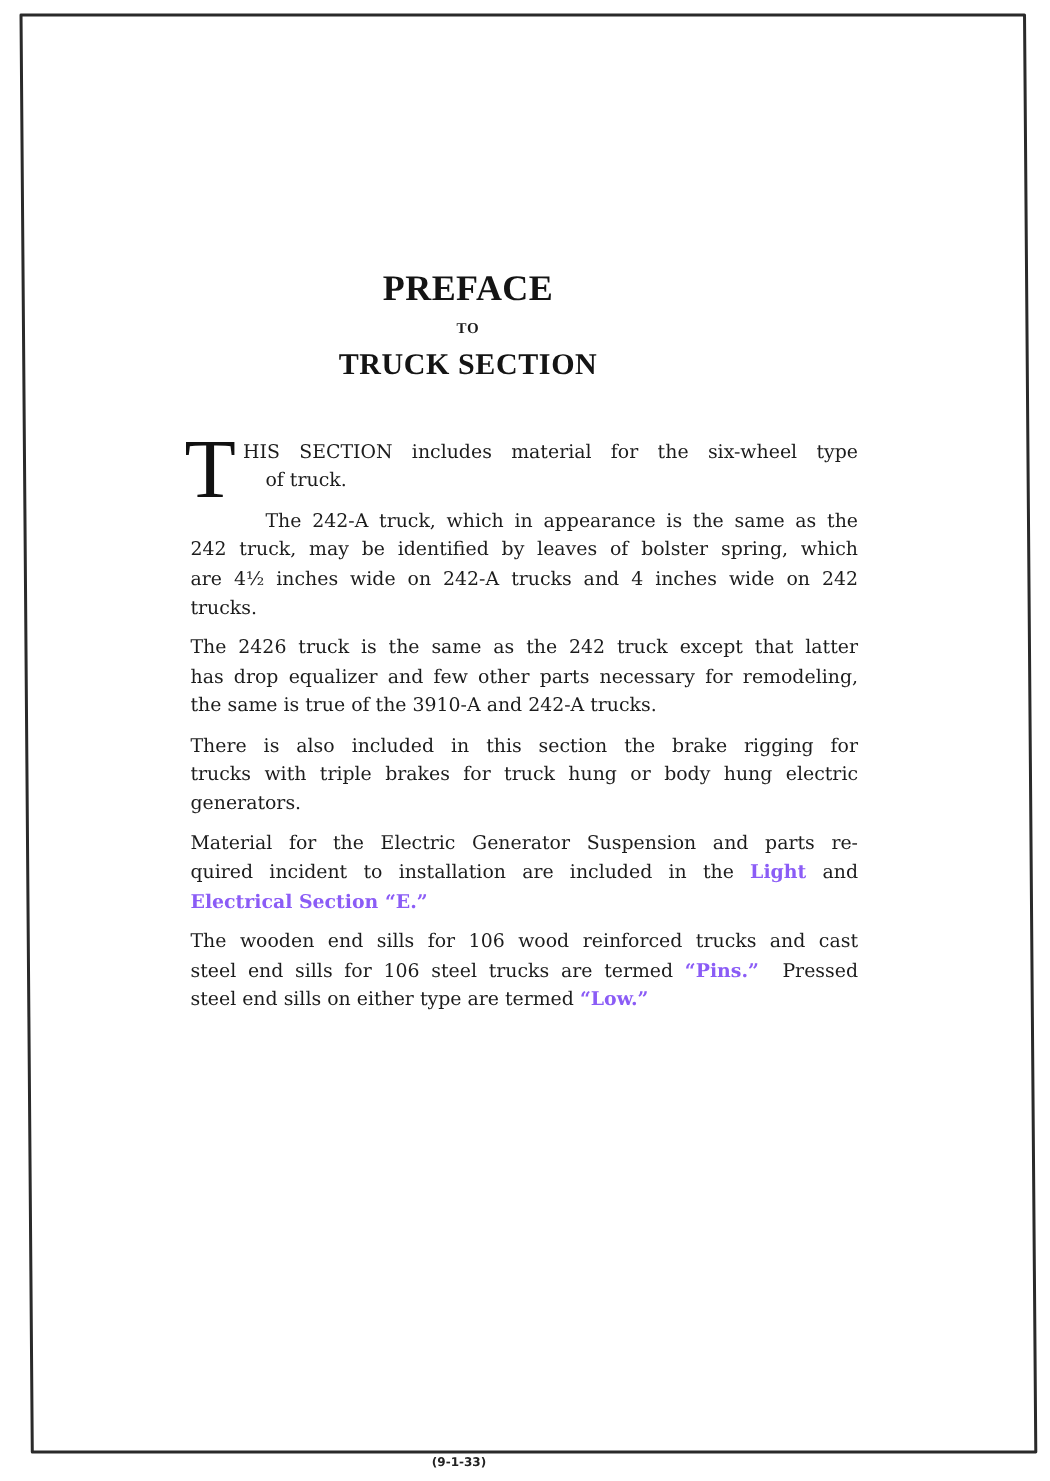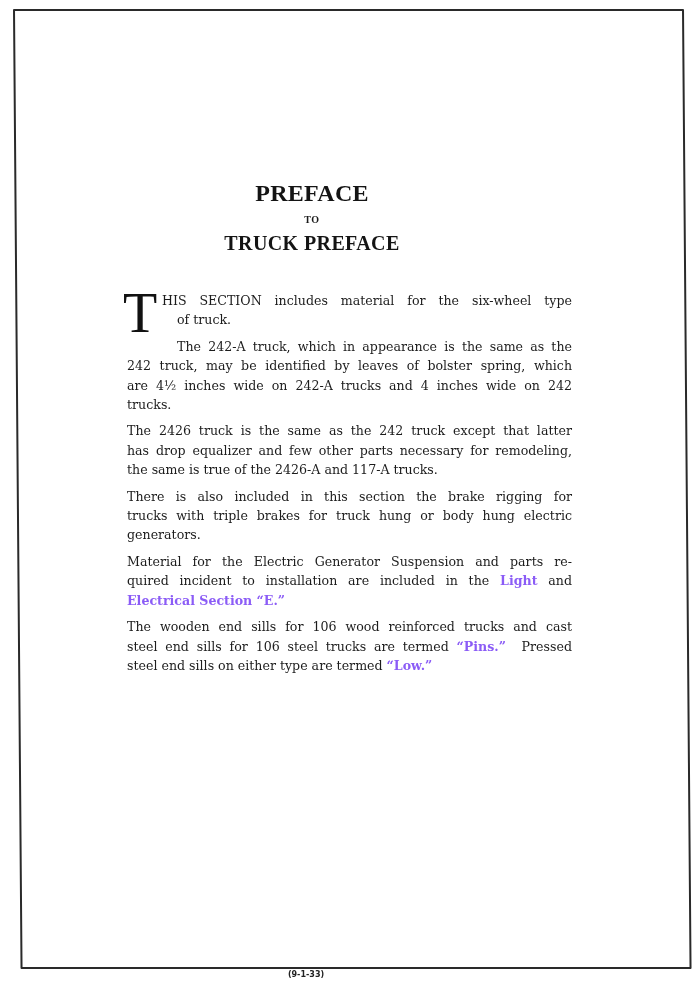--- a/index.html
+++ b/index.html
@@ -48,41 +48,41 @@
     font-family: "DejaVu Sans", sans-serif; font-weight: bold; font-size: 8px; color: #222;
   }
 </style>
 </head>
 <body>
 
 <div class="page-border"></div>
 
 <div class="title-block title-main">PREFACE</div>
 <div class="title-block title-to">TO</div>
-<div class="title-block title-sub">TRUCK PREFACE</div>
+<div class="title-block title-sub">TRUCK SECTION</div>
 
 <div class="body-text" style="top: 291px;">
 
   <p class="first-para">
     <span class="dropcap">T</span>
     <span class="line">HIS SECTION includes material for the six-wheel type</span>
     <span class="line last second">of truck.</span>
   </p>
 
   <p>
     <span class="line indent">The 242-A truck, which in appearance is the same as the</span>
     <span class="line">242 truck, may be identified by leaves of bolster spring, which</span>
     <span class="line">are 4½ inches wide on 242-A trucks and 4 inches wide on 242</span>
     <span class="line last">trucks.</span>
   </p>
 
   <p>
     <span class="line">The 2426 truck is the same as the 242 truck except that latter</span>
     <span class="line">has drop equalizer and few other parts necessary for remodeling,</span>
-    <span class="line last">the same is true of the 2426-A and 117-A trucks.</span>
+    <span class="line last">the same is true of the 3910-A and 242-A trucks.</span>
   </p>
 
   <p>
     <span class="line">There is also included in this section the brake rigging for</span>
     <span class="line">trucks with triple brakes for truck hung or body hung electric</span>
     <span class="line last">generators.</span>
   </p>
 
   <p>
     <span class="line">Material for the Electric Generator Suspension and parts re-</span>

